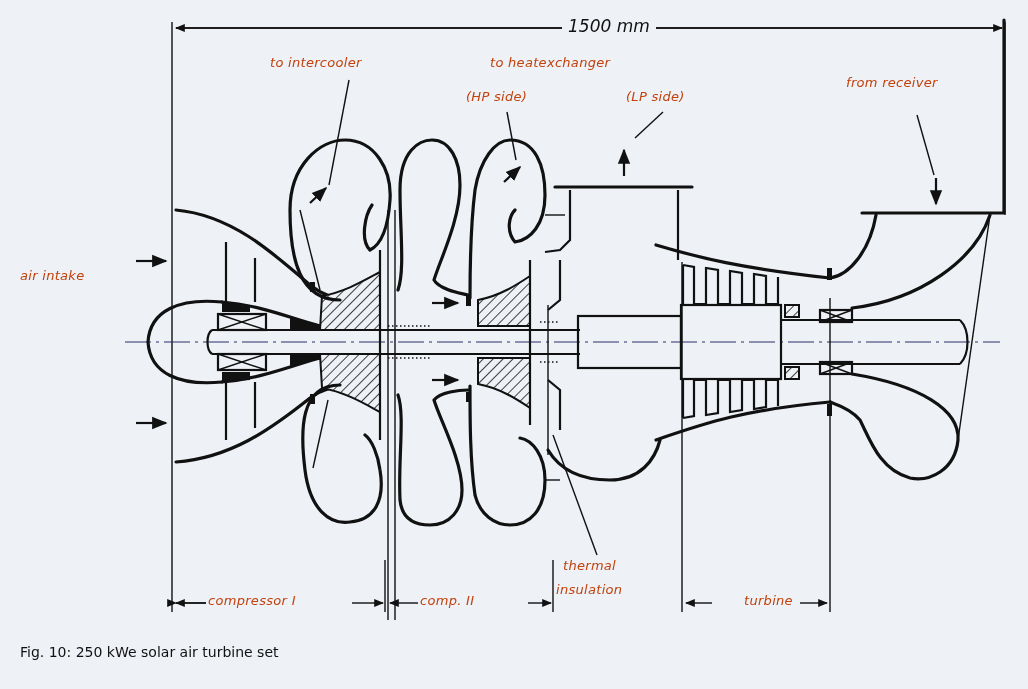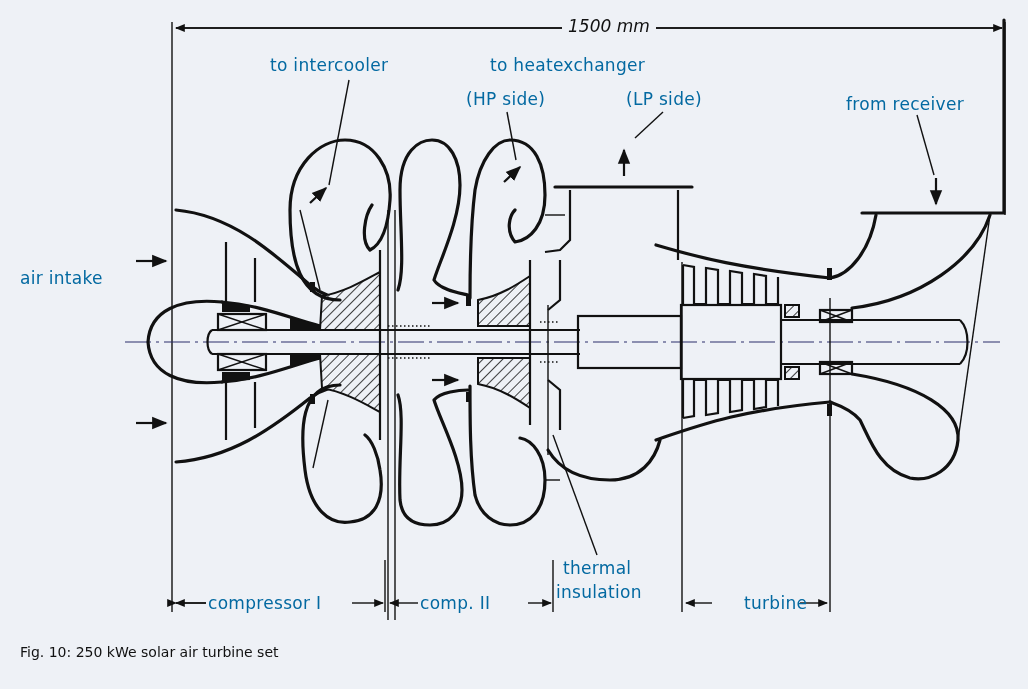--- a/index.html
+++ b/index.html
@@ -9,21 +9,21 @@
     font-family: "DejaVu Sans", sans-serif;
   }
   #stage { position: relative; width: 1028px; height: 689px; }
   svg#drawing { position: absolute; left: 0; top: 0; }
   .ln { fill: none; stroke: #111; stroke-width: 3.2; stroke-linecap: round; stroke-linejoin: round; }
   .ln-thin { fill: none; stroke: #111; stroke-width: 1.4; }
   .ln-med { fill: none; stroke: #111; stroke-width: 2.2; }
   .axis { fill: none; stroke: #2a2e6a; stroke-width: 1.1; stroke-dasharray: 26 5 3 5; }
   .solid { fill: #111; stroke: none; }
   .hatch { fill: url(#hatch); stroke: #111; stroke-width: 2; }
-  .lbl { position: absolute; font-family: "DejaVu Sans", sans-serif; font-size: 17px; color: #0369a1; white-space: nowrap; letter-spacing: 0.3px; }
+  .lbl { position: absolute; font-family: "DejaVu Sans", sans-serif; font-style: italic; font-size: 13px; color: #c2410c; white-space: nowrap; letter-spacing: 0.3px; }
   .dim-lbl { position: absolute; font-family: "DejaVu Sans", sans-serif; font-style: italic; font-size: 17px; color: #111; background: #eef1f6; padding: 0 6px; white-space: nowrap; }
   .caption { position: absolute; left: 20px; top: 644px; font-family: "DejaVu Sans", sans-serif; font-size: 14px; color: #111; white-space: nowrap; }
 </style>
 </head>
 <body>
 
 <div id="stage">
 
 <svg id="drawing" width="1028" height="689" viewBox="0 0 1028 689">
   <defs>
@@ -193,21 +193,21 @@
     <line x1="712" y1="603" x2="686" y2="603" class="ln-thin" marker-end="url(#arrowS)"></line>
     <line x1="800" y1="603" x2="827" y2="603" class="ln-thin" marker-end="url(#arrowS)"></line>
   </g>
 </svg>
 
 <span class="dim-lbl" style="left:562px; top:16px;">1500 mm</span>
 <span class="lbl" style="left:270px; top:55px;">to intercooler</span>
 <span class="lbl" style="left:490px; top:55px;">to heatexchanger</span>
 <span class="lbl" style="left:466px; top:89px;">(HP side)</span>
 <span class="lbl" style="left:626px; top:89px;">(LP side)</span>
-<span class="lbl" style="left:846px; top:94px;">from receiver</span>
+<span class="lbl" style="left:846px; top:75px;">from receiver</span>
 <span class="lbl" style="left:20px; top:268px;">air intake</span>
 <span class="lbl" style="left:563px; top:558px;">thermal</span>
 <span class="lbl" style="left:556px; top:582px;">insulation</span>
 <span class="lbl" style="left:208px; top:593px;">compressor I</span>
 <span class="lbl" style="left:420px; top:593px;">comp. II</span>
 <span class="lbl" style="left:716px; top:593px;margin-left:28px;">turbine</span>
 
 <div class="caption">Fig. 10: 250 kWe solar air turbine set</div>
 
 </div>

